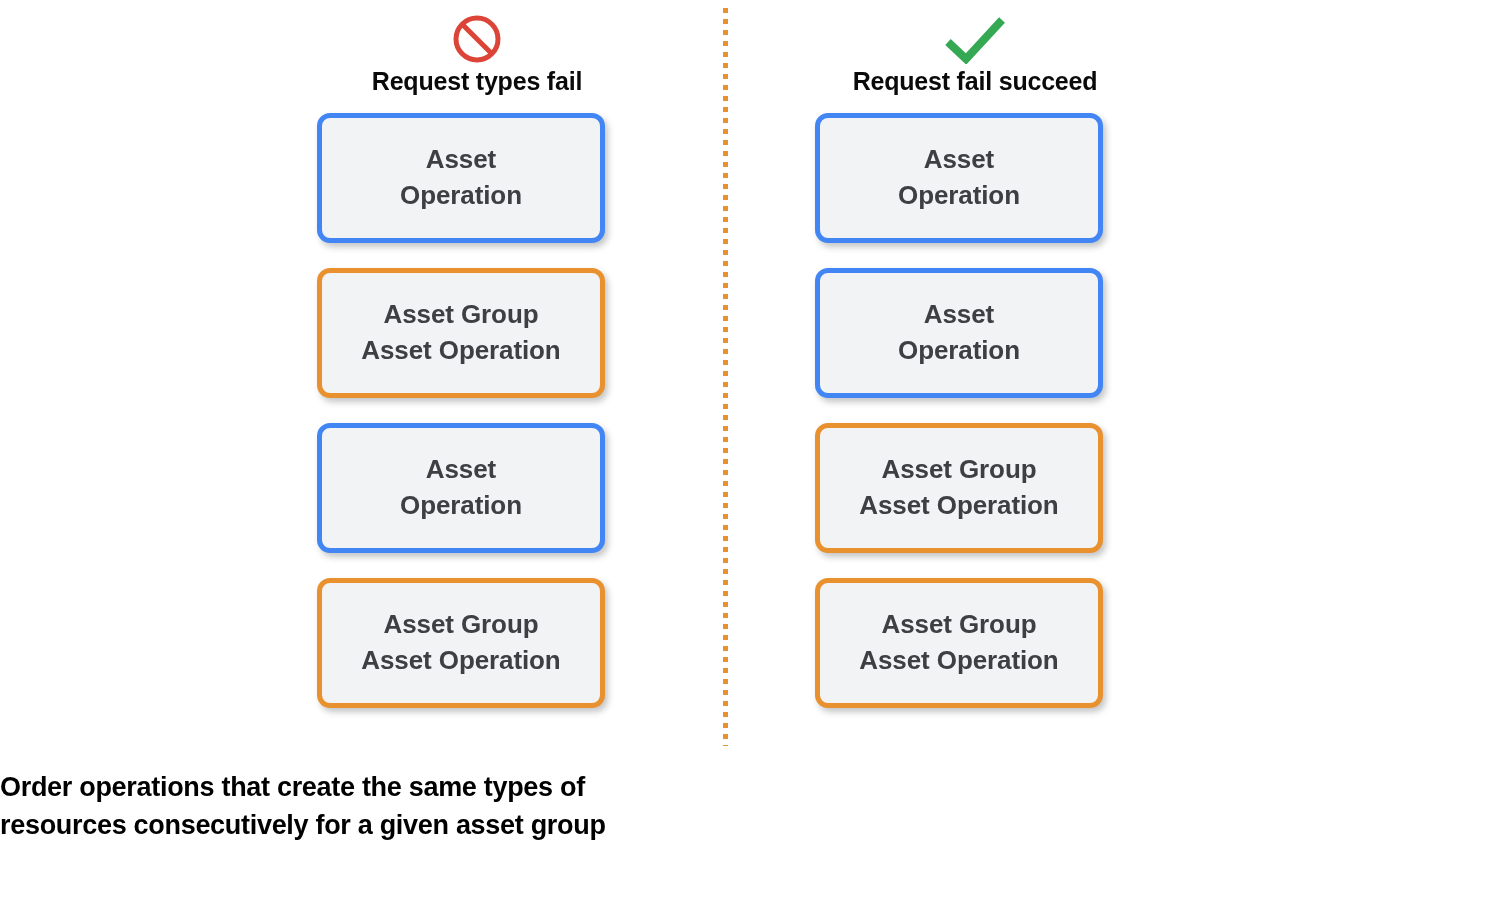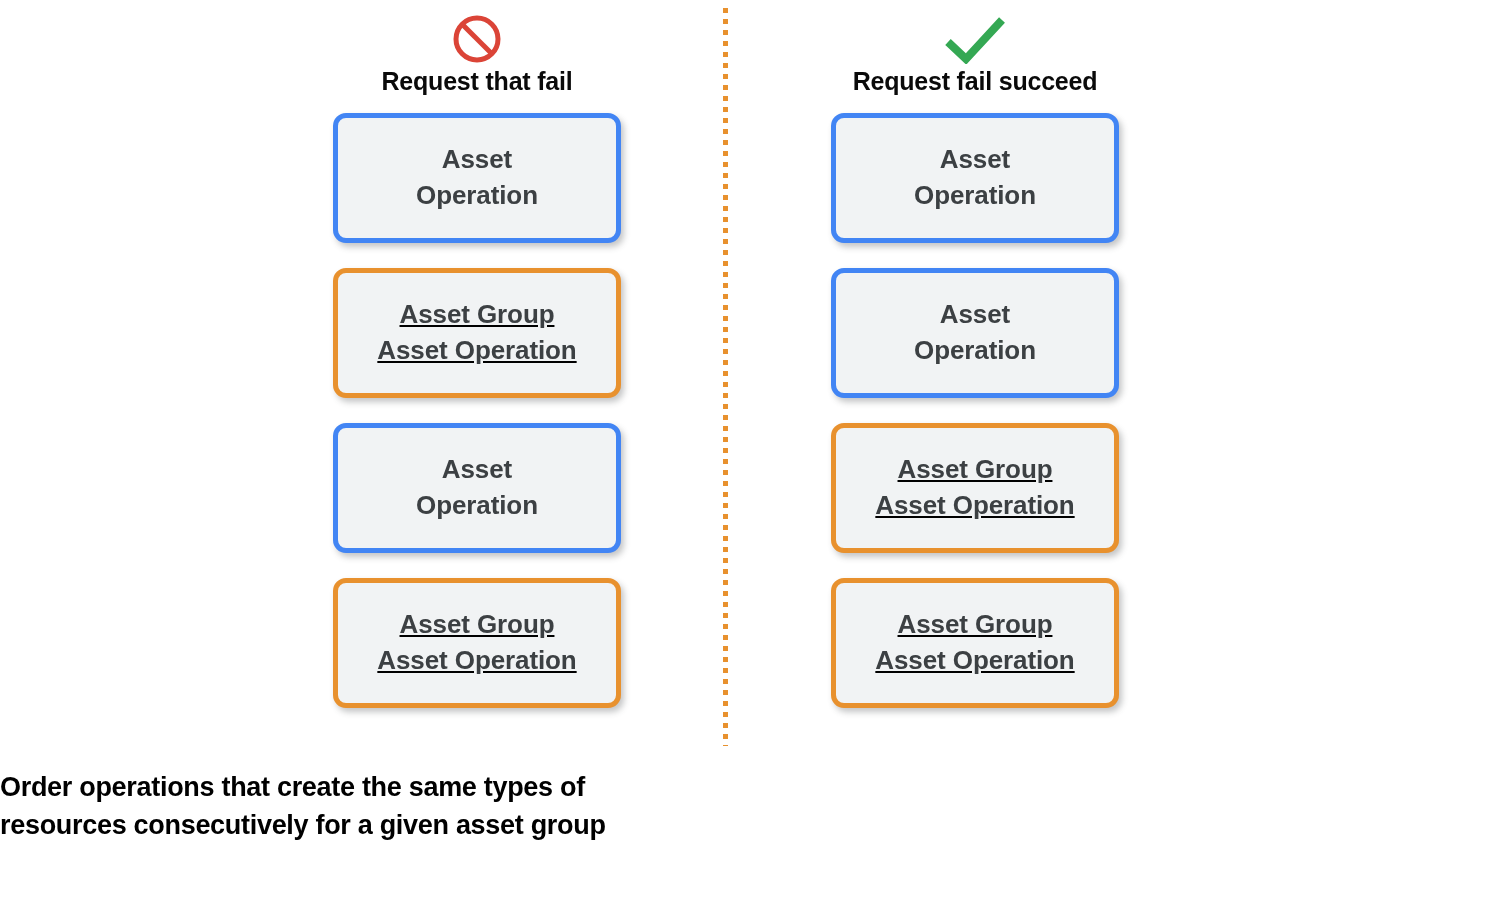--- a/index.html
+++ b/index.html
@@ -70,40 +70,40 @@
     color: #0a0a0a;
     letter-spacing: -0.2px;
     line-height: 1.1;
     margin-top: -2px;
   }
 
   
   .boxes {
     position: absolute;
     top: 113px;
-    left: 36px;
+    left: 20px;
     width: 288px;
   }
 
   .node {
     box-sizing: border-box;
     width: 288px;
     height: 130px;
     margin-bottom: 25px;
     border-radius: 13px;
     border: 5px solid #4285f4;
     background: #f1f3f4;
     box-shadow: 3px 4px 6px rgba(60,64,67,0.30);
     display: flex;
     align-items: center;
     justify-content: center;
     text-align: center;
   }
   .node.blue   { border-color: #4285f4; }
-  .node.orange { border-color: #e8912e; text-decoration: underline; }
+  .node.orange { border-color: #e8912e; }
 
   .node-label {
     font-size: 26px;
     font-weight: bold;
     color: #3c4043;
     line-height: 1.38;
     letter-spacing: -0.1px;
     white-space: pre-line;
   }
 
@@ -129,21 +129,21 @@
   <div class="divider"></div>
 
   <div class="column left">
     <div class="col-header">
       <div class="icon-wrap">
         <svg width="50" height="50" viewBox="0 0 50 50" aria-hidden="true">
           <circle cx="25" cy="25" r="21" fill="none" stroke="#db4437" stroke-width="5"></circle>
           <line x1="10.2" y1="10.2" x2="39.8" y2="39.8" stroke="#db4437" stroke-width="5" stroke-linecap="butt"></line>
         </svg>
       </div>
-      <div class="col-title">Request that fail</div>
+      <div class="col-title">Request types fail</div>
     </div>
 
     <div class="boxes">
       <div class="node blue">
         <span class="node-label">Asset
 Operation</span>
       </div>
       <div class="node orange">
         <span class="node-label">Asset Group
 Asset Operation</span>

